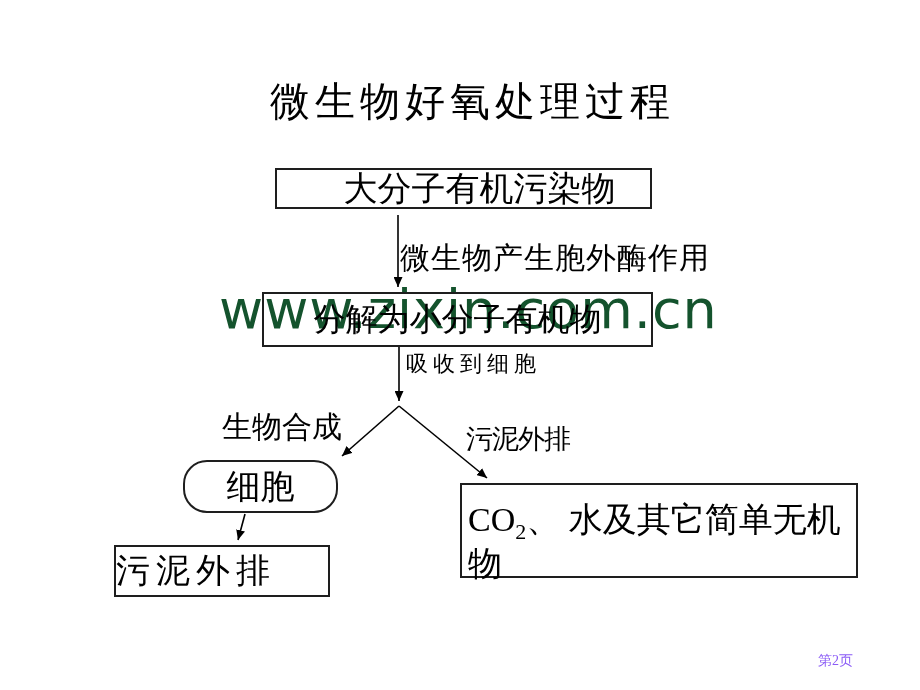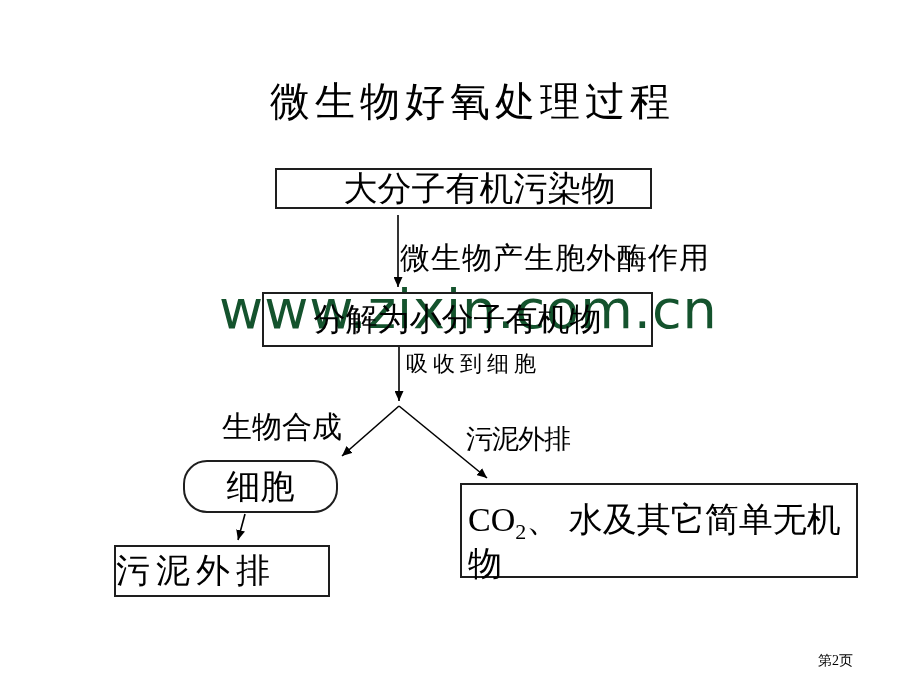--- a/index.html
+++ b/index.html
@@ -46,21 +46,21 @@
   .box-co2 sub{font-size:22px;line-height:0;}
   
   .edge-label{position:absolute;white-space:nowrap;z-index:4;line-height:1.1;}
   .lbl-enzyme{left:400px;top:241px;font-size:30px;letter-spacing:1px;}
   .lbl-absorb{left:406px;top:352px;font-size:22px;letter-spacing:5px;}
   .lbl-biosyn{left:222px;top:410px;font-size:30px;}
   .lbl-tca{left:466px;top:425px;font-size:27px;letter-spacing:-1px;}
   
   .page-label{
     position:absolute;left:818px;top:652px;
-    font-size:14px;color:#000000;z-index:4;text-align:center;
+    font-size:14px;color:#8b5cf6;z-index:4;text-align:center;
   }
 </style>
 </head>
 <body>
 
 <div class="slide">
 
   <div class="watermark">www.zixin.com.cn</div>
 
   <svg class="arrows" width="920" height="690" viewBox="0 0 920 690">

